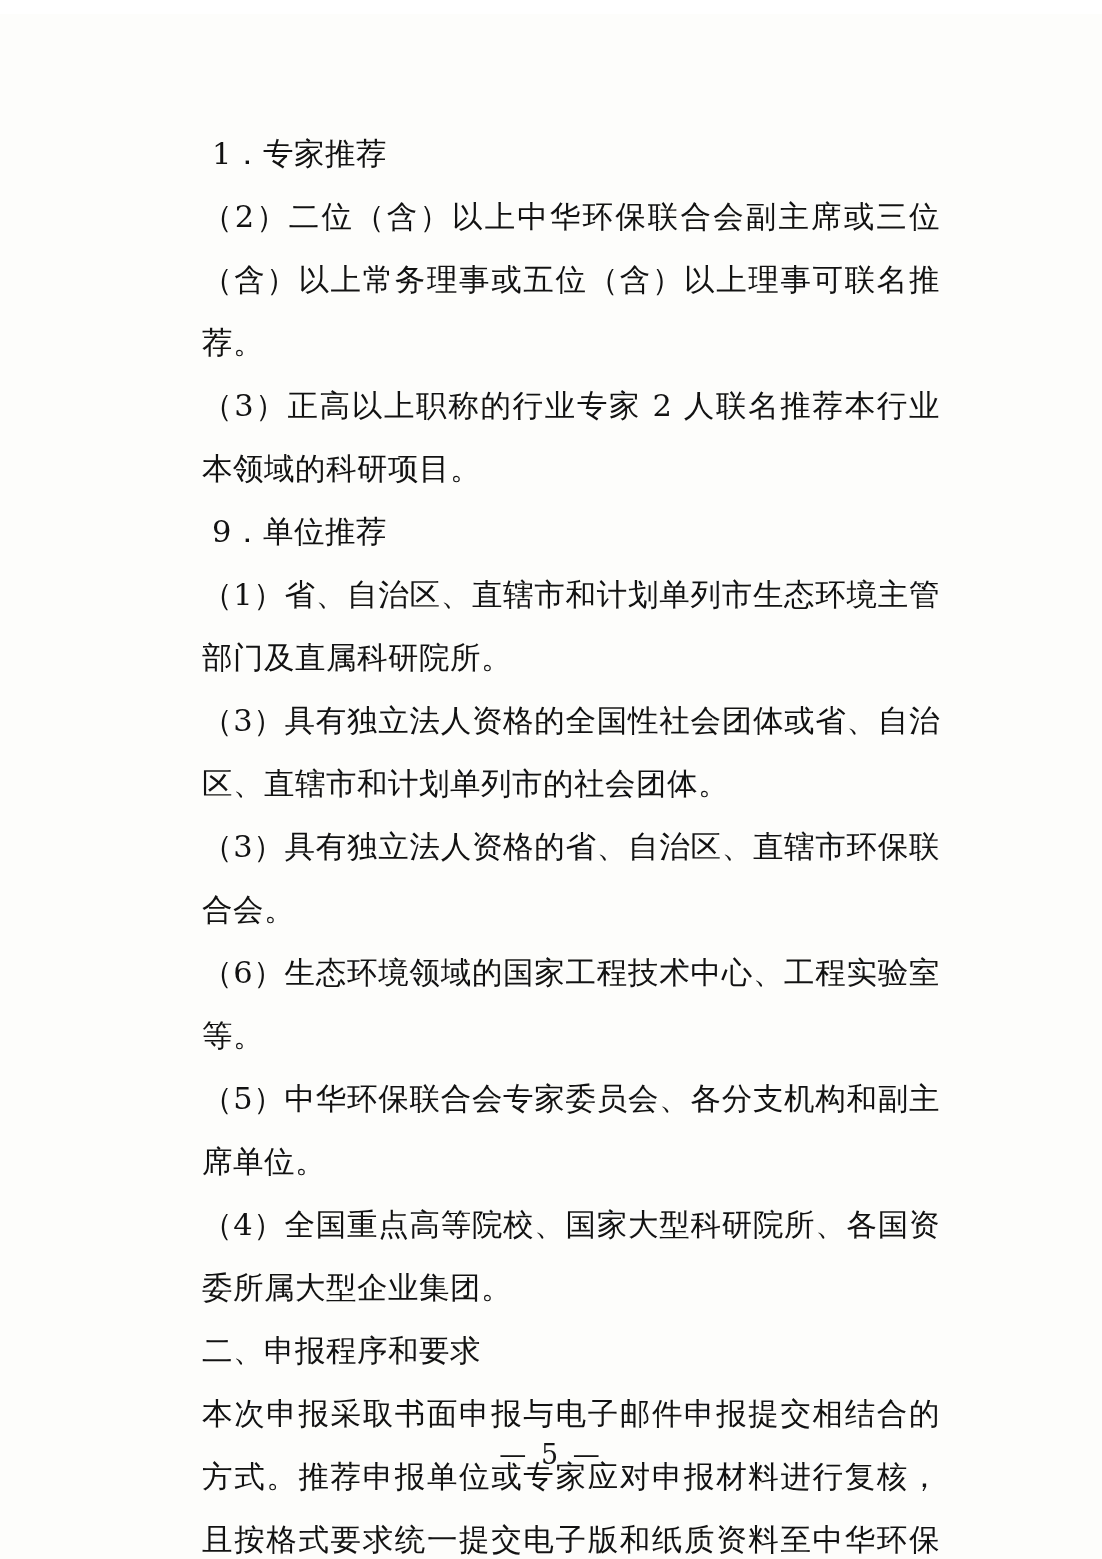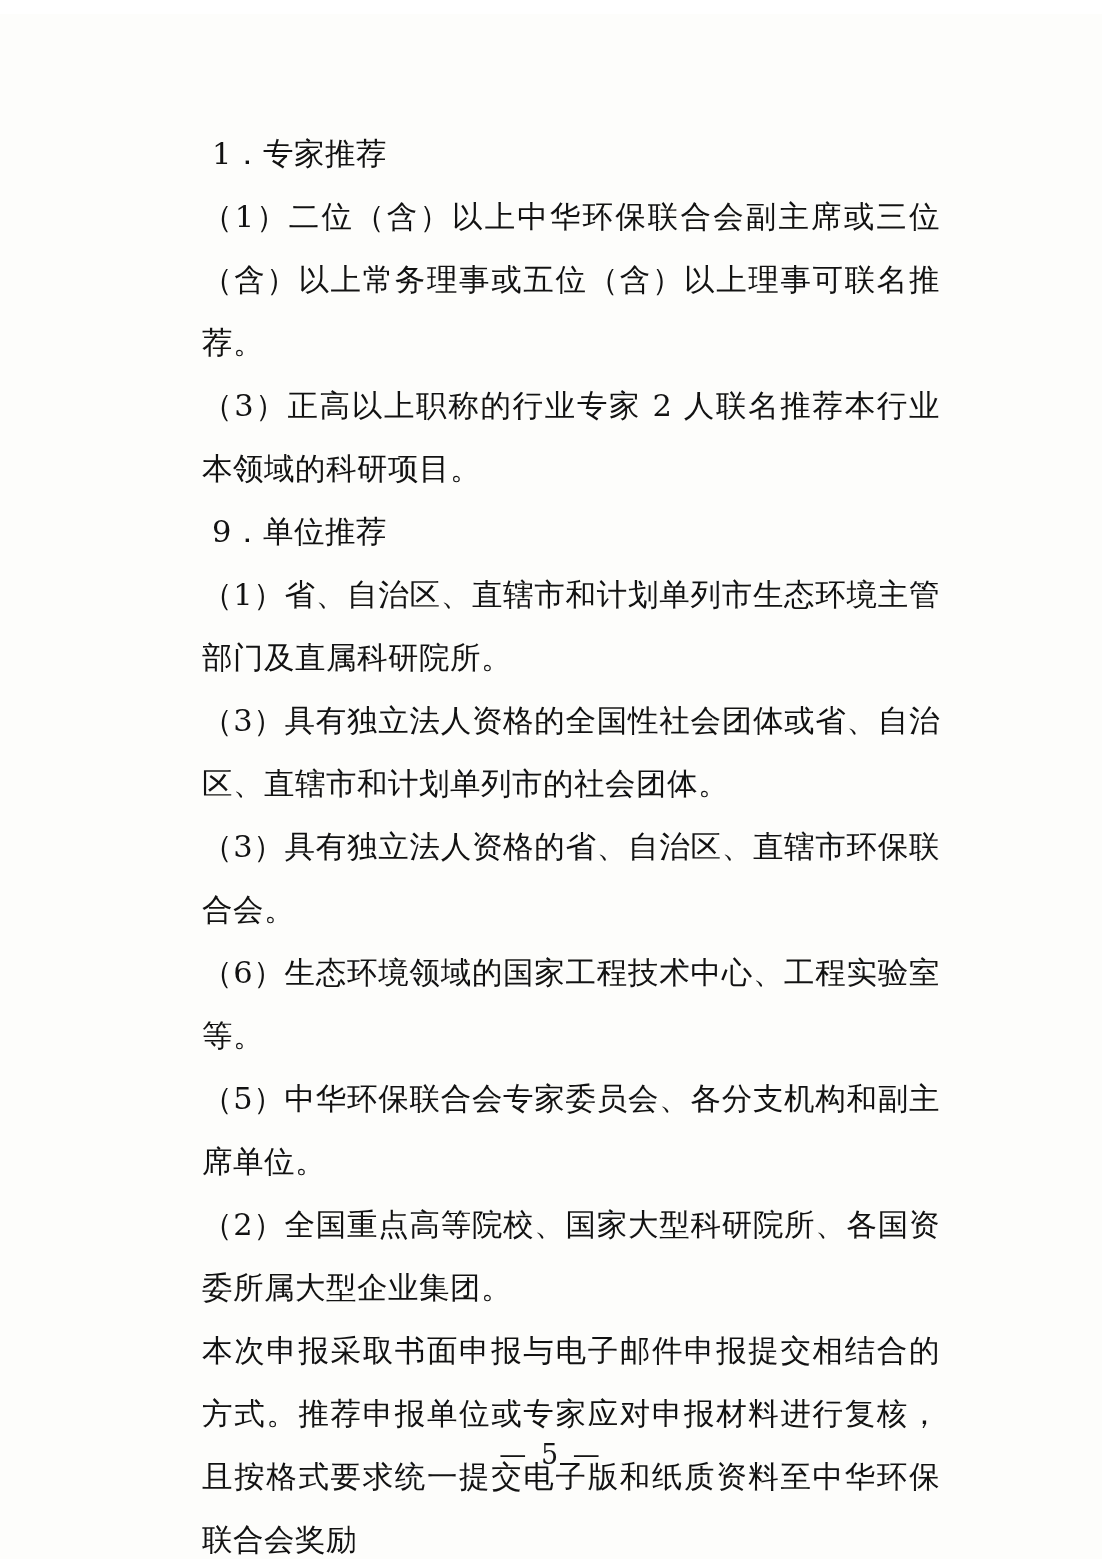--- a/index.html
+++ b/index.html
@@ -51,27 +51,28 @@
     letter-spacing: 3px;
   }
 </style>
 </head>
 <body>
 
 <div class="page">
 
   <div class="content">
     <p class="para indent-small">1．专家推荐</p>
-    <p class="para indent">（1）二位（含）以上中华环保联合会副主席或三位（含）以上常务理事或五位（含）以上理事可联名推荐。</p>
+    <p class="para indent">（2）二位（含）以上中华环保联合会副主席或三位（含）以上常务理事或五位（含）以上理事可联名推荐。</p>
     <p class="para indent">（3）正高以上职称的行业专家 2 人联名推荐本行业本领域的科研项目。</p>
     <p class="para indent-small">9．单位推荐</p>
     <p class="para indent">（1）省、自治区、直辖市和计划单列市生态环境主管部门及直属科研院所。</p>
     <p class="para indent">（3）具有独立法人资格的全国性社会团体或省、自治区、直辖市和计划单列市的社会团体。</p>
     <p class="para indent">（3）具有独立法人资格的省、自治区、直辖市环保联合会。</p>
     <p class="para indent">（6）生态环境领域的国家工程技术中心、工程实验室等。</p>
     <p class="para indent">（5）中华环保联合会专家委员会、各分支机构和副主席单位。</p>
-    <p class="para indent">（2）全国重点高等院校、国家大型科研院所、各国资委所属大型企业集团。</p>
+    <p class="para indent">（4）全国重点高等院校、国家大型科研院所、各国资委所属大型企业集团。</p>
+    <p class="para indent">二、申报程序和要求</p>
     <p class="para indent">本次申报采取书面申报与电子邮件申报提交相结合的方式。推荐申报单位或专家应对申报材料进行复核，且按格式要求统一提交电子版和纸质资料至中华环保联合会奖励</p>
   </div>
 
   <div class="footer">— 5 —</div>
 
 </div>
 
 </body></html>

